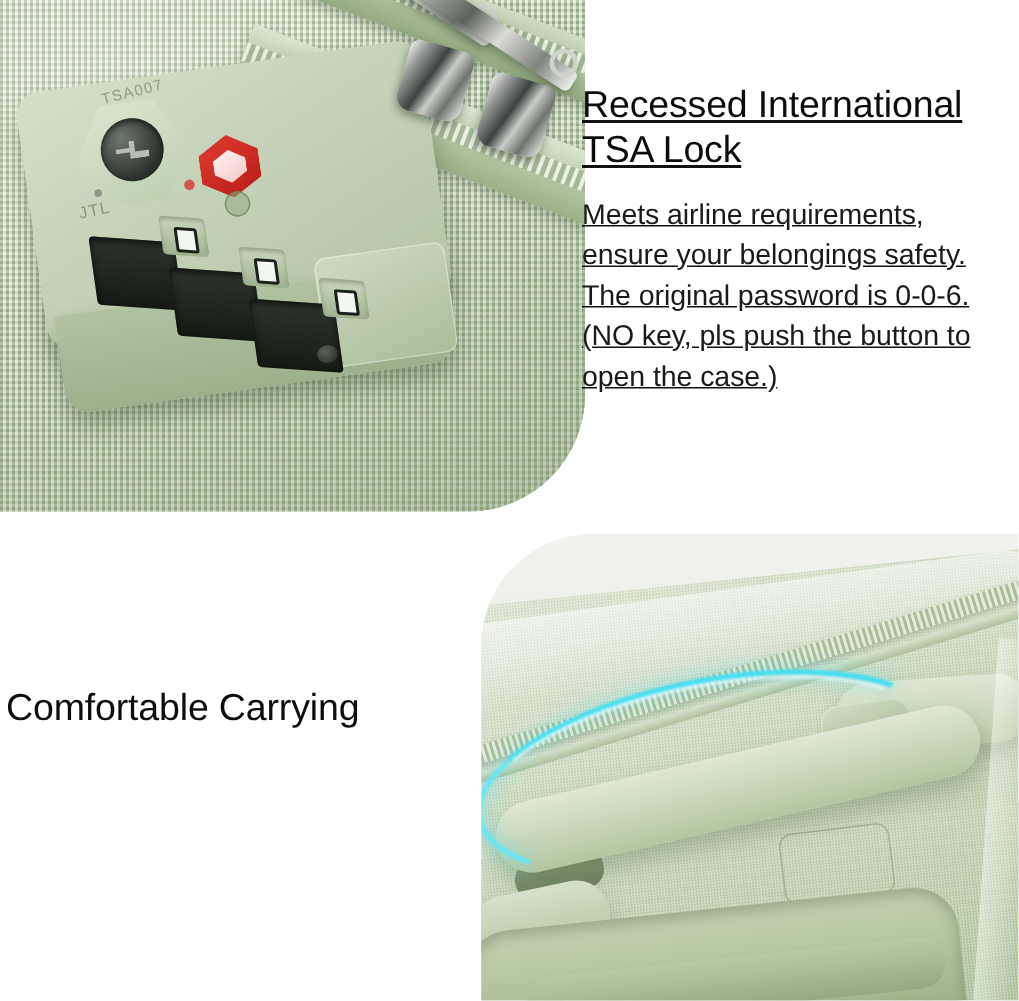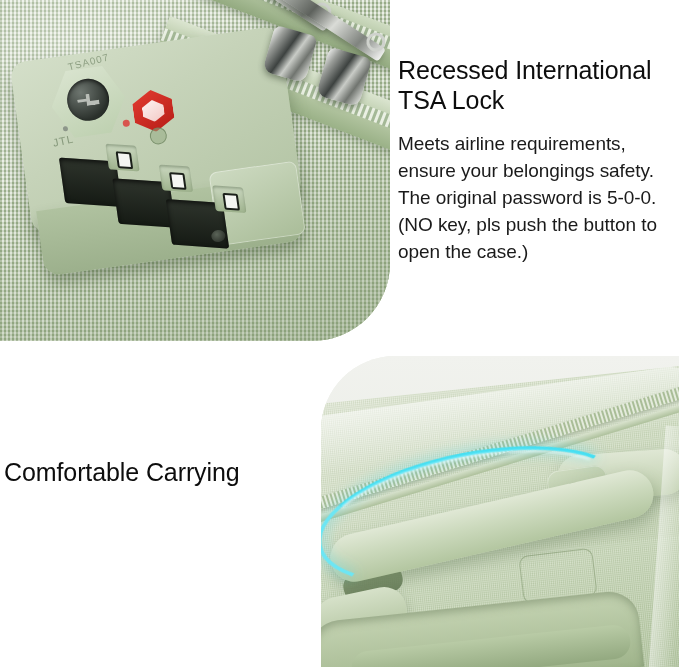--- a/index.html
+++ b/index.html
@@ -291,21 +291,21 @@
     background:linear-gradient(180deg,#b9cba6,#93a980);
     transform:rotate(-6deg);
   }
   .corner-edge{
     position:absolute;right:-4px;top:70px;width:26px;height:250px;
     background:linear-gradient(90deg,rgba(255,255,255,.45),rgba(255,255,255,0));
     transform:rotate(4deg);
   }
 
   
-  .txt-tsa{position:absolute;left:398px;top:56px;width:276px;}
+  .txt-tsa{position:absolute;left:388px;top:56px;width:276px;text-decoration:underline;}
   .txt-handle{position:absolute;left:4px;top:458px;width:316px;}
   h2{
     margin:0 0 14px 0;font-weight:400;font-size:25px;line-height:1.19;
     color:#0d0d0d;letter-spacing:-.1px;
   }
   .txt-handle h2{margin-bottom:12px;}
   p{
     margin:0;font-weight:400;font-size:19px;line-height:1.43;
     color:#1a1a1a;letter-spacing:-.05px;
   }
@@ -367,21 +367,21 @@
     <div class="pull pull-a">
       <div class="pull-hole"></div>
     </div>
     <div class="pull pull-b">
       <div class="pull-hole"></div>
     </div>
   </div>
 
   <div class="txt-tsa">
     <h2>Recessed International TSA Lock</h2>
-    <p>Meets airline requirements, ensure your belongings safety. The original password is 5-0-0. (NO key, pls push the button to open the case.)</p>
+    <p>Meets airline requirements, ensure your belongings safety. The original password is 0-0-6. (NO key, pls push the button to open the case.)</p>
   </div>
 
   <div class="txt-handle">
     <h2>Comfortable Carrying</h2>
   </div>
 
   <div class="photo-handle">
     <div class="hl-bg"></div>
 
     <div class="case-top">

